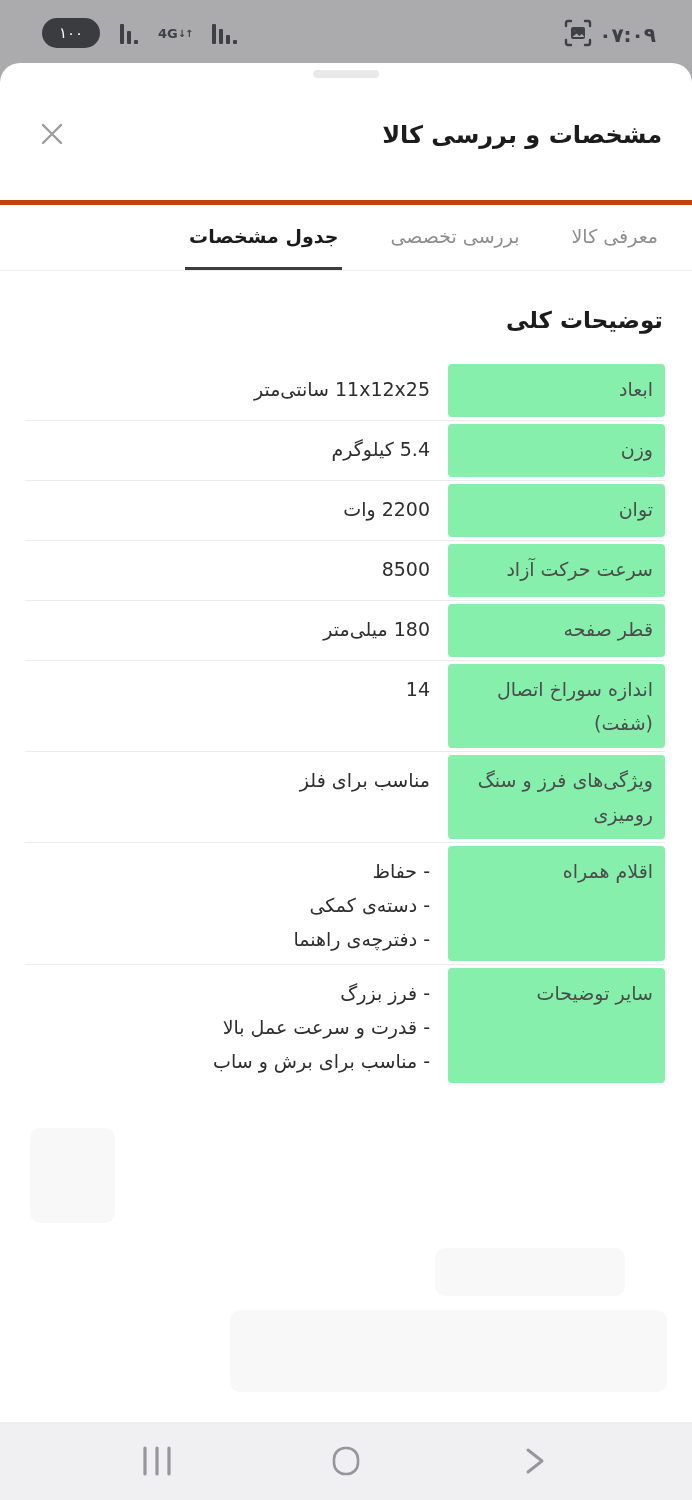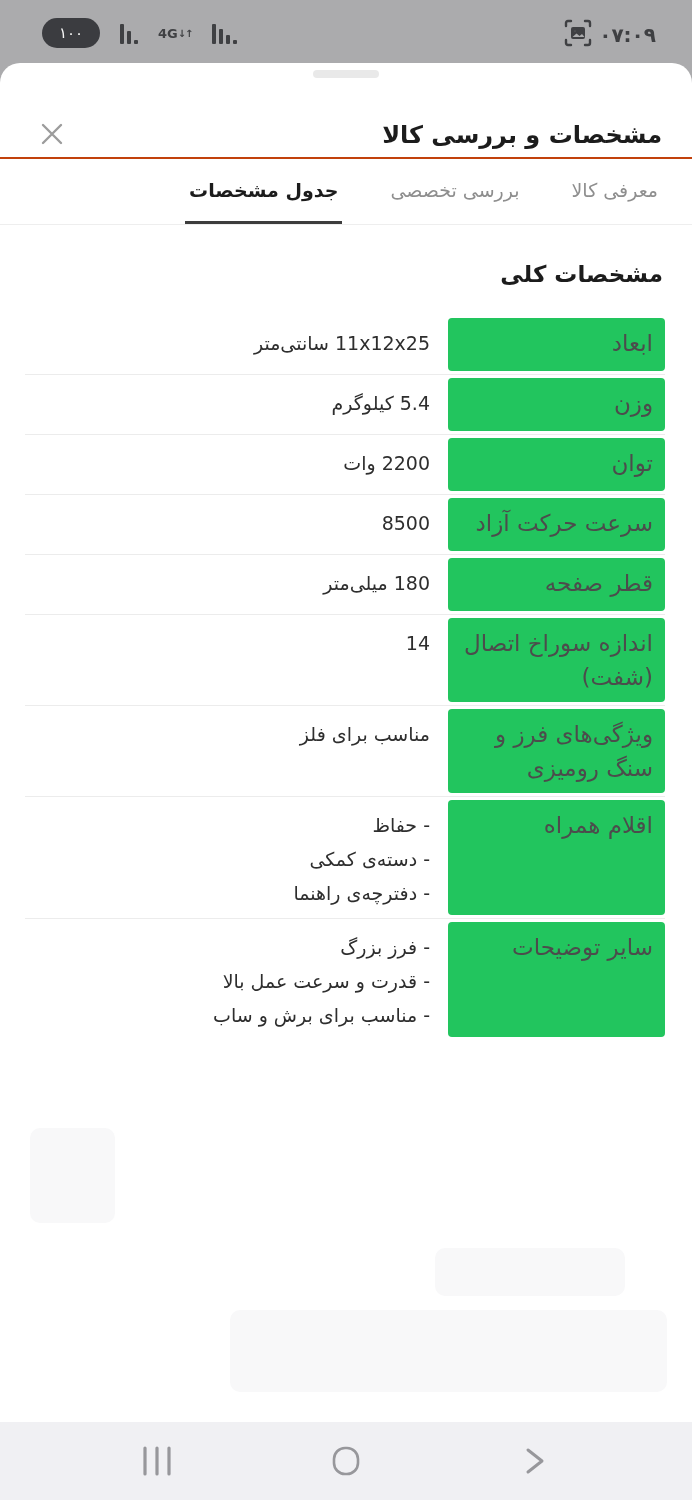--- a/index.html
+++ b/index.html
@@ -20,42 +20,42 @@
            font-size:13px; font-weight:bold; color:#3f4043; }
   .fourg .arrows { font-size:10px; letter-spacing:-1px; margin-top:1px; }
   .sb-right { position:absolute; right:36px; top:18px; display:flex; align-items:center; gap:6px; }
   .sb-time { font-size:20px; font-weight:bold; color:#3e3f42; }
 
   
   .sheet { position:absolute; top:63px; left:0; right:0; bottom:0;
            background:#ffffff; border-radius:20px 20px 0 0; }
   .drag-handle { position:absolute; top:7px; left:50%; transform:translateX(-50%);
                  width:66px; height:8px; border-radius:4px; background:#e9e9e9; }
-  .sheet-header { position:relative; height:96px; padding:55px 30px 8px 30px;
-                  border-bottom:2px solid #c2410c; }
+  .sheet-header { position:relative; height:142px; padding:55px 30px 8px 30px;
+                  border-bottom:5px solid #c2410c; }
   .sheet-title { font-size:24px; font-weight:bold; color:#1c1c1c; line-height:34px; text-align:start; }
   .close-btn { position:absolute; left:38px; top:57px; width:28px; height:28px;
                cursor:pointer; color:#9c9c9c; }
   .close-btn svg { width:28px; height:28px; display:block; }
 
   
   .tabs { display:flex; height:66px; padding:0 30px; gap:44px;
           border-bottom:1px solid #eeeeee; align-items:stretch; }
   .tab { display:flex; align-items:center; padding:0 4px; font-size:19px; color:#8e8e8e;
          border-bottom:3px solid transparent; cursor:pointer; }
   .tab.active { color:#1c1c1c; font-weight:bold; border-bottom-color:#3d3d3d; }
 
   
   .section-title { margin:34px 29px 0 0; font-size:23px; font-weight:bold;
                    color:#1c1c1c; line-height:30px; text-align:start; }
   .spec-table { margin:26px 27px 0 25px; }
   .spec-row { display:flex; align-items:stretch; border-bottom:1px solid #ececec; }
   .spec-row:last-child { border-bottom:none; }
-  .spec-label { flex:0 0 217px; background:#22c55e; border-radius:4px; margin:3px 0;
-                padding:8px 12px; font-size:23px; color:#4c4c4c; line-height:34px;
+  .spec-label { flex:0 0 217px; background:#86efac; border-radius:4px; margin:3px 0;
+                padding:8px 12px; font-size:19px; color:#4c4c4c; line-height:34px;
                 min-height:53px; text-align:start; }
   .spec-value { flex:1 1 auto; padding:11px 18px 8px 0; font-size:19px; color:#2e2e2e;
                 line-height:34px; text-align:start; white-space:pre-line; }
 
   
   .blob { position:absolute; background:#f8f8f9; border-radius:10px; }
   .blob-1 { right:577px; left:30px;  top:1128px; height:95px; width:85px; left:auto; }
   .blob-2 { left:435px; top:1248px; width:190px; height:48px; }
   .blob-3 { left:230px; top:1310px; width:437px; height:82px; }
 
@@ -122,21 +122,21 @@
     </div>
 
     <div class="tabs">
   <div class="tab">معرفی کالا</div>
 
   <div class="tab">بررسی تخصصی</div>
 
   <div class="tab active">جدول مشخصات</div>
 </div>
 
-    <div class="section-title">مشخصات کلی</div>
+    <div class="section-title">توضیحات کلی</div>
 
     <div class="spec-table">
   <div class="spec-row">
     <div class="spec-label">ابعاد</div>
     <div class="spec-value">11x12x25 سانتی‌متر</div>
   </div>
 
   <div class="spec-row">
     <div class="spec-label">وزن</div>
     <div class="spec-value">5.4 کیلوگرم</div>

